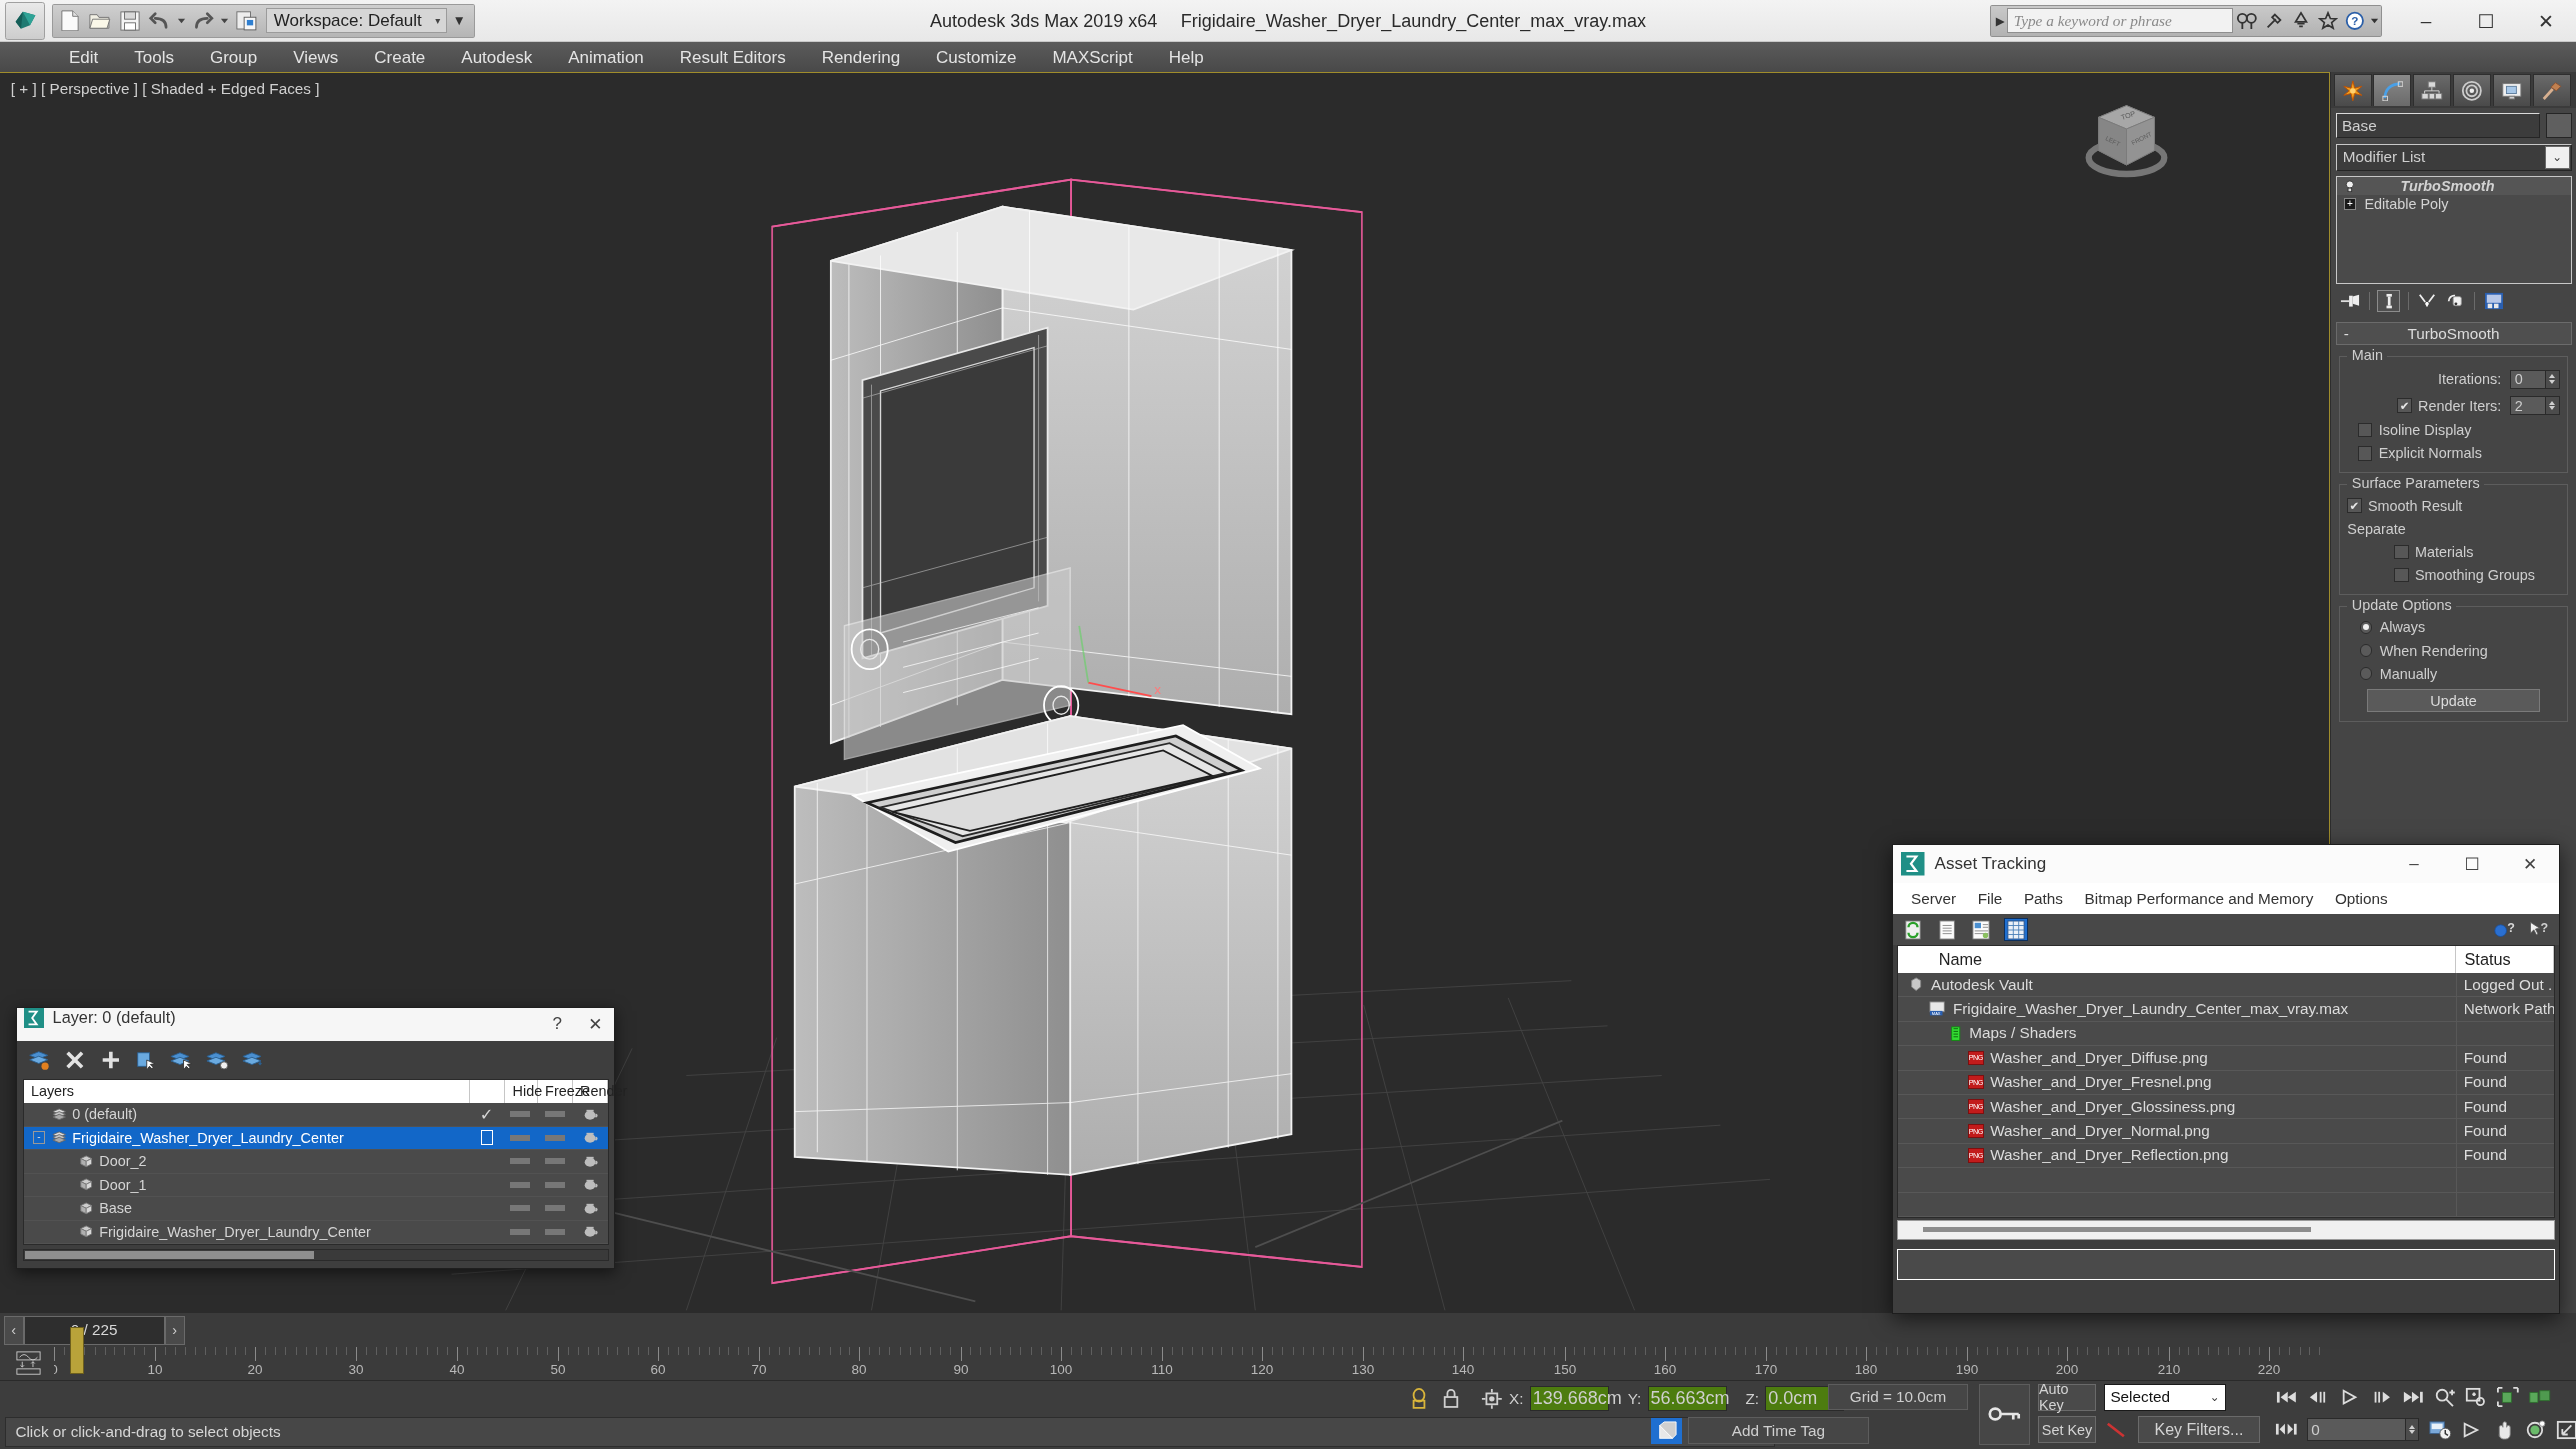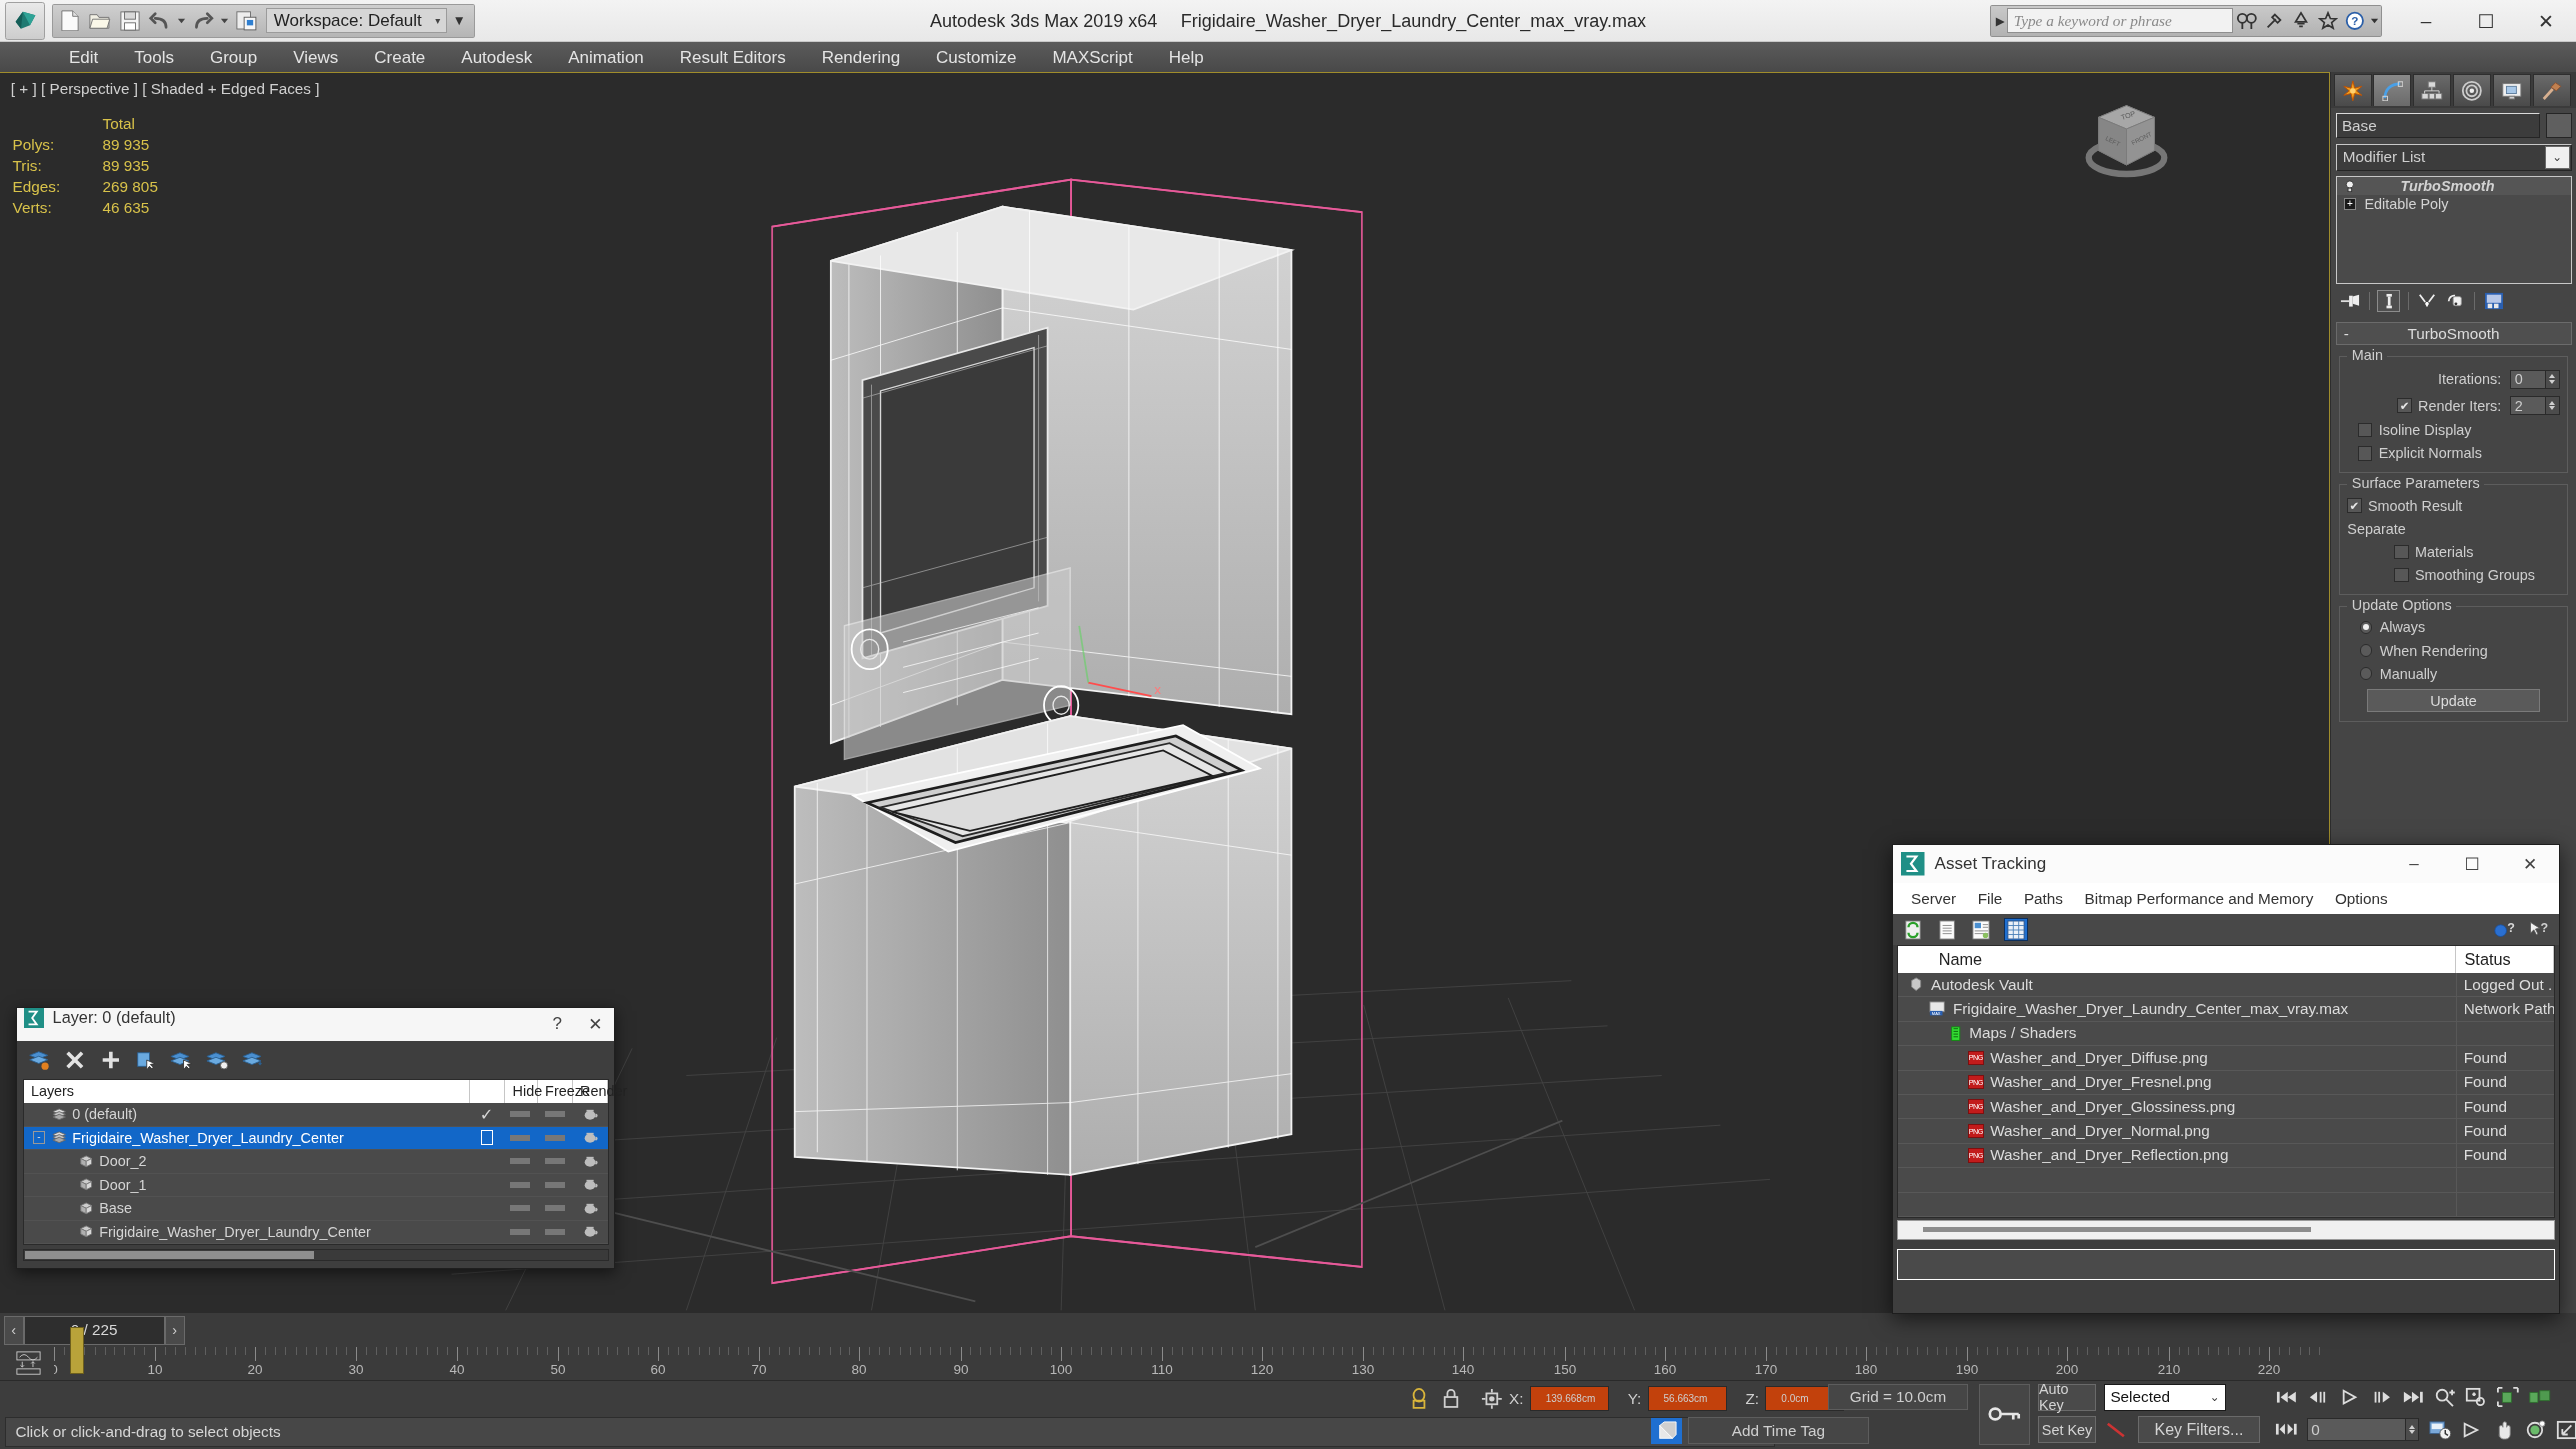--- a/index.html
+++ b/index.html
@@ -242,22 +242,22 @@
   
   .statusbar{position:absolute;left:0;top:1380px;width:2576px;height:70px;background:#3d3d3d;
      border-top:0.9px solid #2a2a2a;}
   .sb-sel{position:absolute;left:5.4px;top:2.7px;width:1395px;height:30px;background:#474747;
      border:0.9px solid #2d2d2d;display:flex;align-items:center;padding-left:9px;font-size:15.3px;color:#d6d6d6;}
   .sb-prompt{position:absolute;left:5.4px;top:36px;width:1770px;height:30px;background:#474747;
      border:0.9px solid #2d2d2d;display:flex;align-items:center;padding-left:9px;font-size:15.3px;color:#d6d6d6;}
   .sb-lockicons{position:absolute;left:1409px;top:2.7px;display:flex;align-items:center;gap:12.6px;height:30px;}
   .coordwrap{position:absolute;left:1481px;top:2.7px;display:flex;align-items:center;gap:6.3px;height:30px;}
   .coord-lbl{font-size:15.3px;color:#d0d0d0;}
-  .coord-field{width:79px;height:24.4px;background:#c2410c;border:0.9px solid #2a2a2a;
-     display:flex;align-items:center;padding-left:15px;font-size:10px;color:#cfcfcf;}
+  .coord-field{width:79px;height:24.4px;background:#4d7c0f;border:0.9px solid #2a2a2a;
+     display:flex;align-items:center;padding-left:2px;font-size:18px;color:#cfcfcf;}
   .gridbox{position:absolute;left:1828px;top:2.7px;width:140px;height:26px;background:#464646;
      border:0.9px solid #5d5d5d;display:flex;align-items:center;justify-content:center;
      font-size:15.3px;color:#cfcfcf;}
   .keybox{position:absolute;left:1979px;top:2.7px;width:51px;height:61px;background:#464646;
      border:0.9px solid #5d5d5d;display:flex;align-items:center;justify-content:center;}
   .timetag{position:absolute;left:1688px;top:36px;width:181px;height:27px;background:#464646;
      border:0.9px solid #5d5d5d;display:flex;align-items:center;justify-content:center;font-size:15.3px;color:#cfcfcf;}
   .timetag-ic{position:absolute;left:1651px;top:37px;width:31px;height:26px;background:#1f6fd0;
      display:flex;align-items:center;justify-content:center;}
   .akey{position:absolute;left:2038px;top:2.7px;width:58px;height:27px;background:#4a4a4a;
@@ -406,46 +406,20 @@
       <div class="menuitem">Result Editors</div>
       <div class="menuitem">Rendering</div>
       <div class="menuitem">Customize</div>
       <div class="menuitem">MAXScript</div>
       <div class="menuitem">Help</div>
     </div>
 
   <div class="viewport">
     <div class="vp-label">[ + ] [ Perspective ] [ Shaded + Edged Faces ]</div>
 
-    <div class="vp-stats">
-      <table id="stats-table">
-          <tbody>
-            <tr>
-              <td class="lbl"></td>
-              <td class="hdr">Total</td>
-            </tr>
-            <tr>
-              <td class="lbl">Polys:</td>
-              <td class="val">89 935</td>
-            </tr>
-            <tr>
-              <td class="lbl">Tris:</td>
-              <td class="val">89 935</td>
-            </tr>
-            <tr>
-              <td class="lbl">Edges:</td>
-              <td class="val">269 805</td>
-            </tr>
-            <tr>
-              <td class="lbl">Verts:</td>
-              <td class="val">46 635</td>
-            </tr>
-          </tbody>
-        </table>
-    </div>
 
     <div class="viewcube">
       <svg width="99" height="99" viewBox="0 0 110 110">
         <ellipse cx="55" cy="72" rx="42" ry="18" fill="none" stroke="#9a9a9a" stroke-width="7" opacity=".85"></ellipse>
         <polygon points="55,14 86,27 86,64 55,80 24,64 24,27" fill="#b0b0b0" stroke="#8e8e8e"></polygon>
         <polygon points="55,14 86,27 55,40 24,27" fill="#c6c6c6" stroke="#8e8e8e"></polygon>
         <polygon points="24,27 55,40 55,80 24,64" fill="#9d9d9d" stroke="#8e8e8e"></polygon>
         <polygon points="55,40 86,27 86,64 55,80" fill="#aeaeae" stroke="#8e8e8e"></polygon>
         <text x="50" y="30" font-size="8" fill="#6a6a6a" transform="rotate(-18 50 30)">TOP</text>
         <text x="31" y="52" font-size="7" fill="#6a6a6a" transform="rotate(26 31 52)">LEFT</text>

